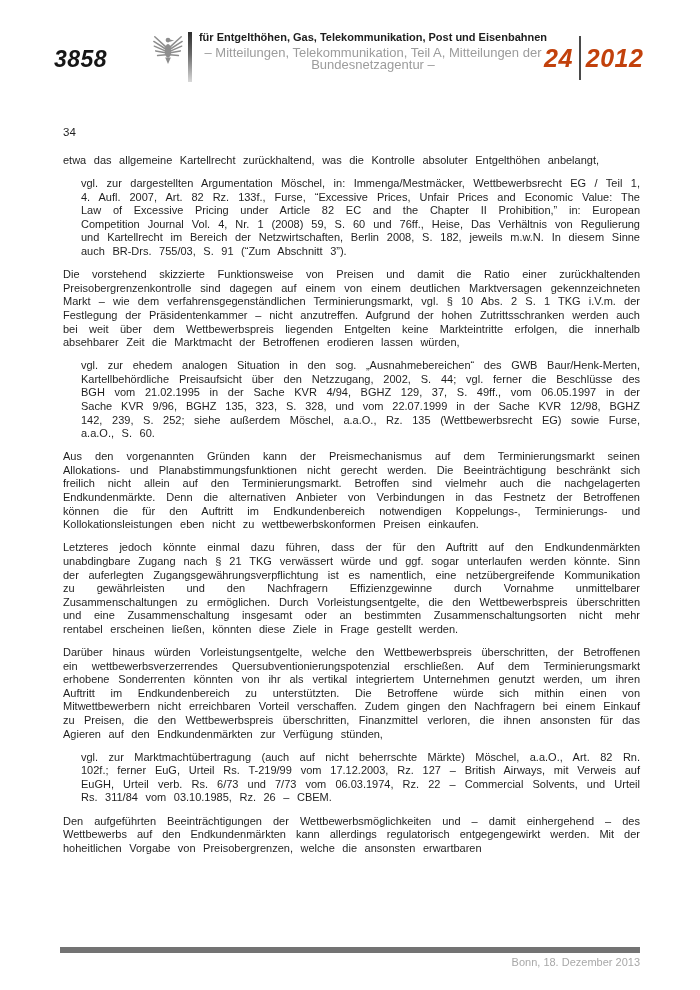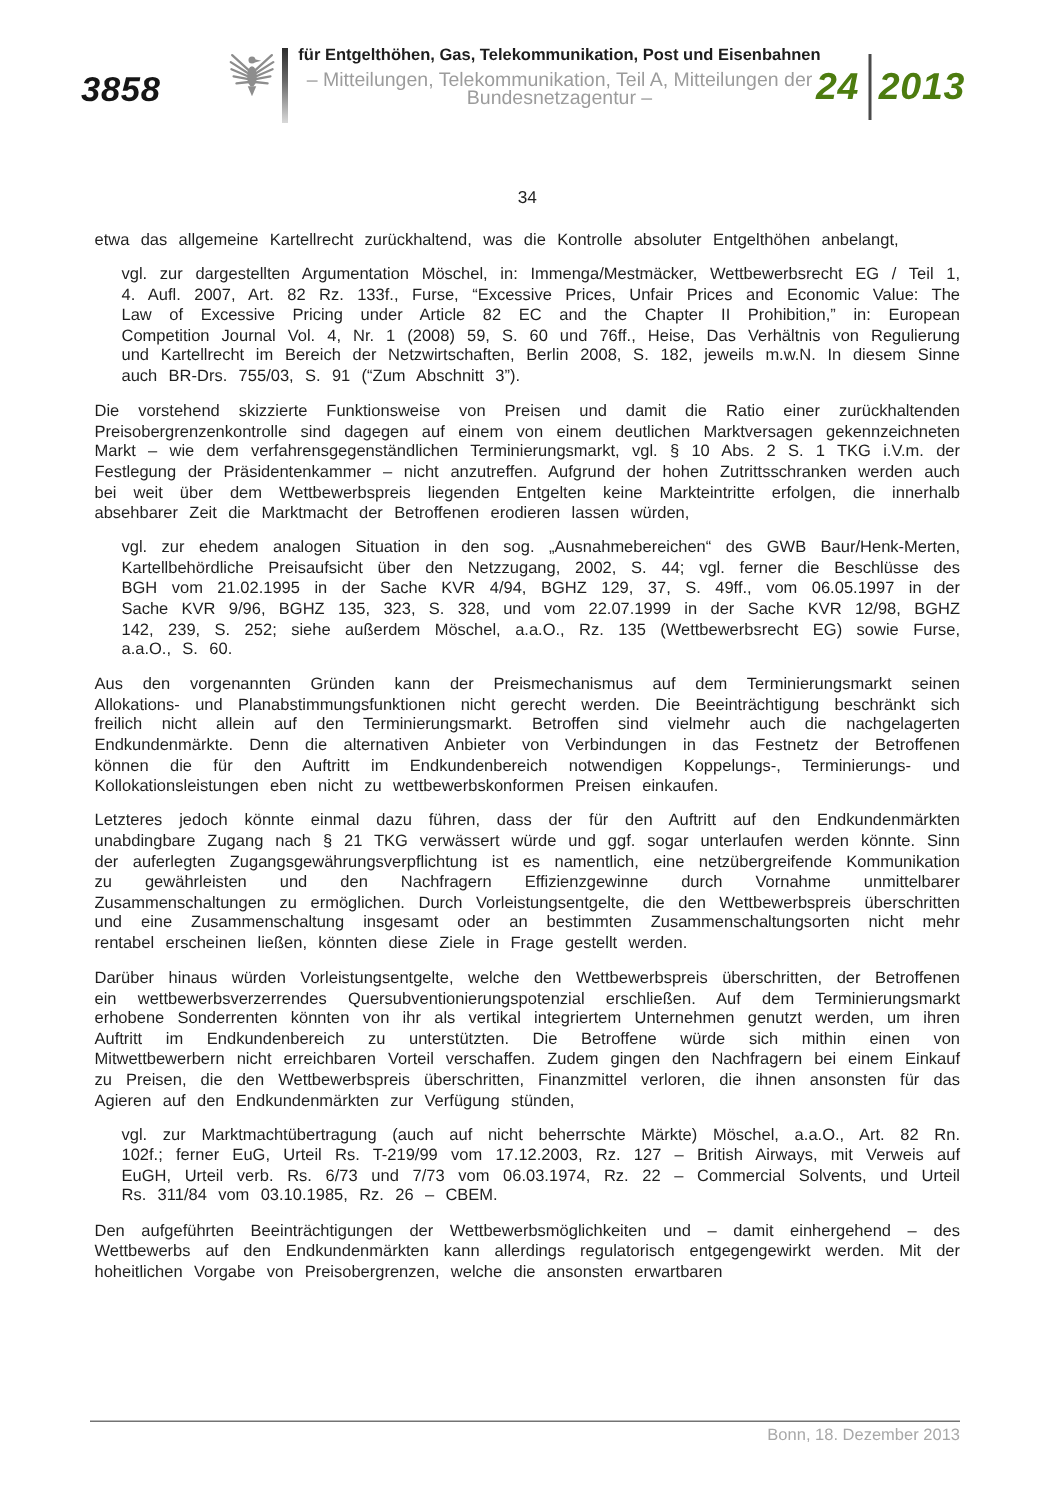--- a/index.html
+++ b/index.html
@@ -55,58 +55,57 @@
     position: absolute;
     left: 544px; top: 36px;
     display: flex;
     align-items: center;
     height: 44px;
   }
   .issue-num, .issue-year {
     font-size: 25px;
     font-weight: bold;
     font-style: italic;
-    color: #4d7c0f;
+    color: #c2410c;
     letter-spacing: 0.5px;
   }
   .issue-divider {
     display: inline-block;
     width: 2px; height: 44px;
     background: #4a4a4a;
     margin: 0 5px 0 6px;
   }
   
   .content {
     position: absolute;
     left: 63px; top: 126px;
     width: 577px;
   }
   .pagenum {
-    text-align: center;
     font-size: 11.5px;
     color: #1f1f1f;
     margin: 0 0 16px 0;
   }
   .para {
     margin: 0 0 9.5px 0;
     font-size: 11px;
     line-height: 13.6px;
     color: #1f1f1f;
     text-align: justify;
     word-spacing: 4.5px;
   }
   .cite {
     margin-left: 18px;
   }
   
   .footer {
     position: absolute;
     left: 60px; top: 947px;
     width: 580px;
-    border-top: 1px solid #737373;
+    border-top: 6px solid #737373;
   }
   .footer-date {
     padding-top: 3px;
     text-align: right;
     font-size: 11px;
     color: #a8a8a8;
   }
 </style>
 </head>
 <body>
@@ -141,21 +140,21 @@
     <div class="emblem-bar"></div>
 
     <div class="titles">
       <div class="title-line">für Entgelthöhen, Gas, Telekommunikation, Post und Eisenbahnen</div>
       <div class="subtitle-line">– Mitteilungen, Telekommunikation, Teil A, Mitteilungen der Bundesnetzagentur –</div>
     </div>
 
     <div class="issue">
       <span class="issue-num">24</span>
       <span class="issue-divider"></span>
-      <span class="issue-year">2013</span>
+      <span class="issue-year">2012</span>
     </div>
   </header>
 
   <main class="content">
     <div class="pagenum">34</div>
 
     <p class="para">etwa das allgemeine Kartellrecht zurückhaltend, was die Kontrolle absoluter Entgelthöhen anbelangt,</p>
     <p class="para cite">vgl. zur dargestellten Argumentation Möschel, in: Immenga/Mestmäcker, Wettbewerbsrecht EG / Teil 1, 4. Aufl. 2007, Art. 82 Rz. 133f., Furse, “Excessive Prices, Unfair Prices and Economic Value: The Law of Excessive Pricing under Article 82 EC and the Chapter II Prohibition,” in: European Competition Journal Vol. 4, Nr. 1 (2008) 59, S. 60 und 76ff., Heise, Das Verhältnis von Regulierung und Kartellrecht im Bereich der Netzwirtschaften, Berlin 2008, S. 182, jeweils m.w.N. In diesem Sinne auch BR-Drs. 755/03, S. 91 (“Zum Abschnitt 3”).</p>
     <p class="para">Die vorstehend skizzierte Funktionsweise von Preisen und damit die Ratio einer zurückhaltenden Preisobergrenzenkontrolle sind dagegen auf einem von einem deutlichen Marktversagen gekennzeichneten Markt – wie dem verfahrensgegenständlichen Terminierungsmarkt, vgl. § 10 Abs. 2 S. 1 TKG i.V.m. der Festlegung der Präsidentenkammer – nicht anzutreffen. Aufgrund der hohen Zutrittsschranken werden auch bei weit über dem Wettbewerbspreis liegenden Entgelten keine Markteintritte erfolgen, die innerhalb absehbarer Zeit die Marktmacht der Betroffenen erodieren lassen würden,</p>
     <p class="para cite">vgl. zur ehedem analogen Situation in den sog. „Ausnahmebereichen“ des GWB Baur/Henk-Merten, Kartellbehördliche Preisaufsicht über den Netzzugang, 2002, S. 44; vgl. ferner die Beschlüsse des BGH vom 21.02.1995 in der Sache KVR 4/94, BGHZ 129, 37, S. 49ff., vom 06.05.1997 in der Sache KVR 9/96, BGHZ 135, 323, S. 328, und vom 22.07.1999 in der Sache KVR 12/98, BGHZ 142, 239, S. 252; siehe außerdem Möschel, a.a.O., Rz. 135 (Wettbewerbsrecht EG) sowie Furse, a.a.O., S. 60.</p>

